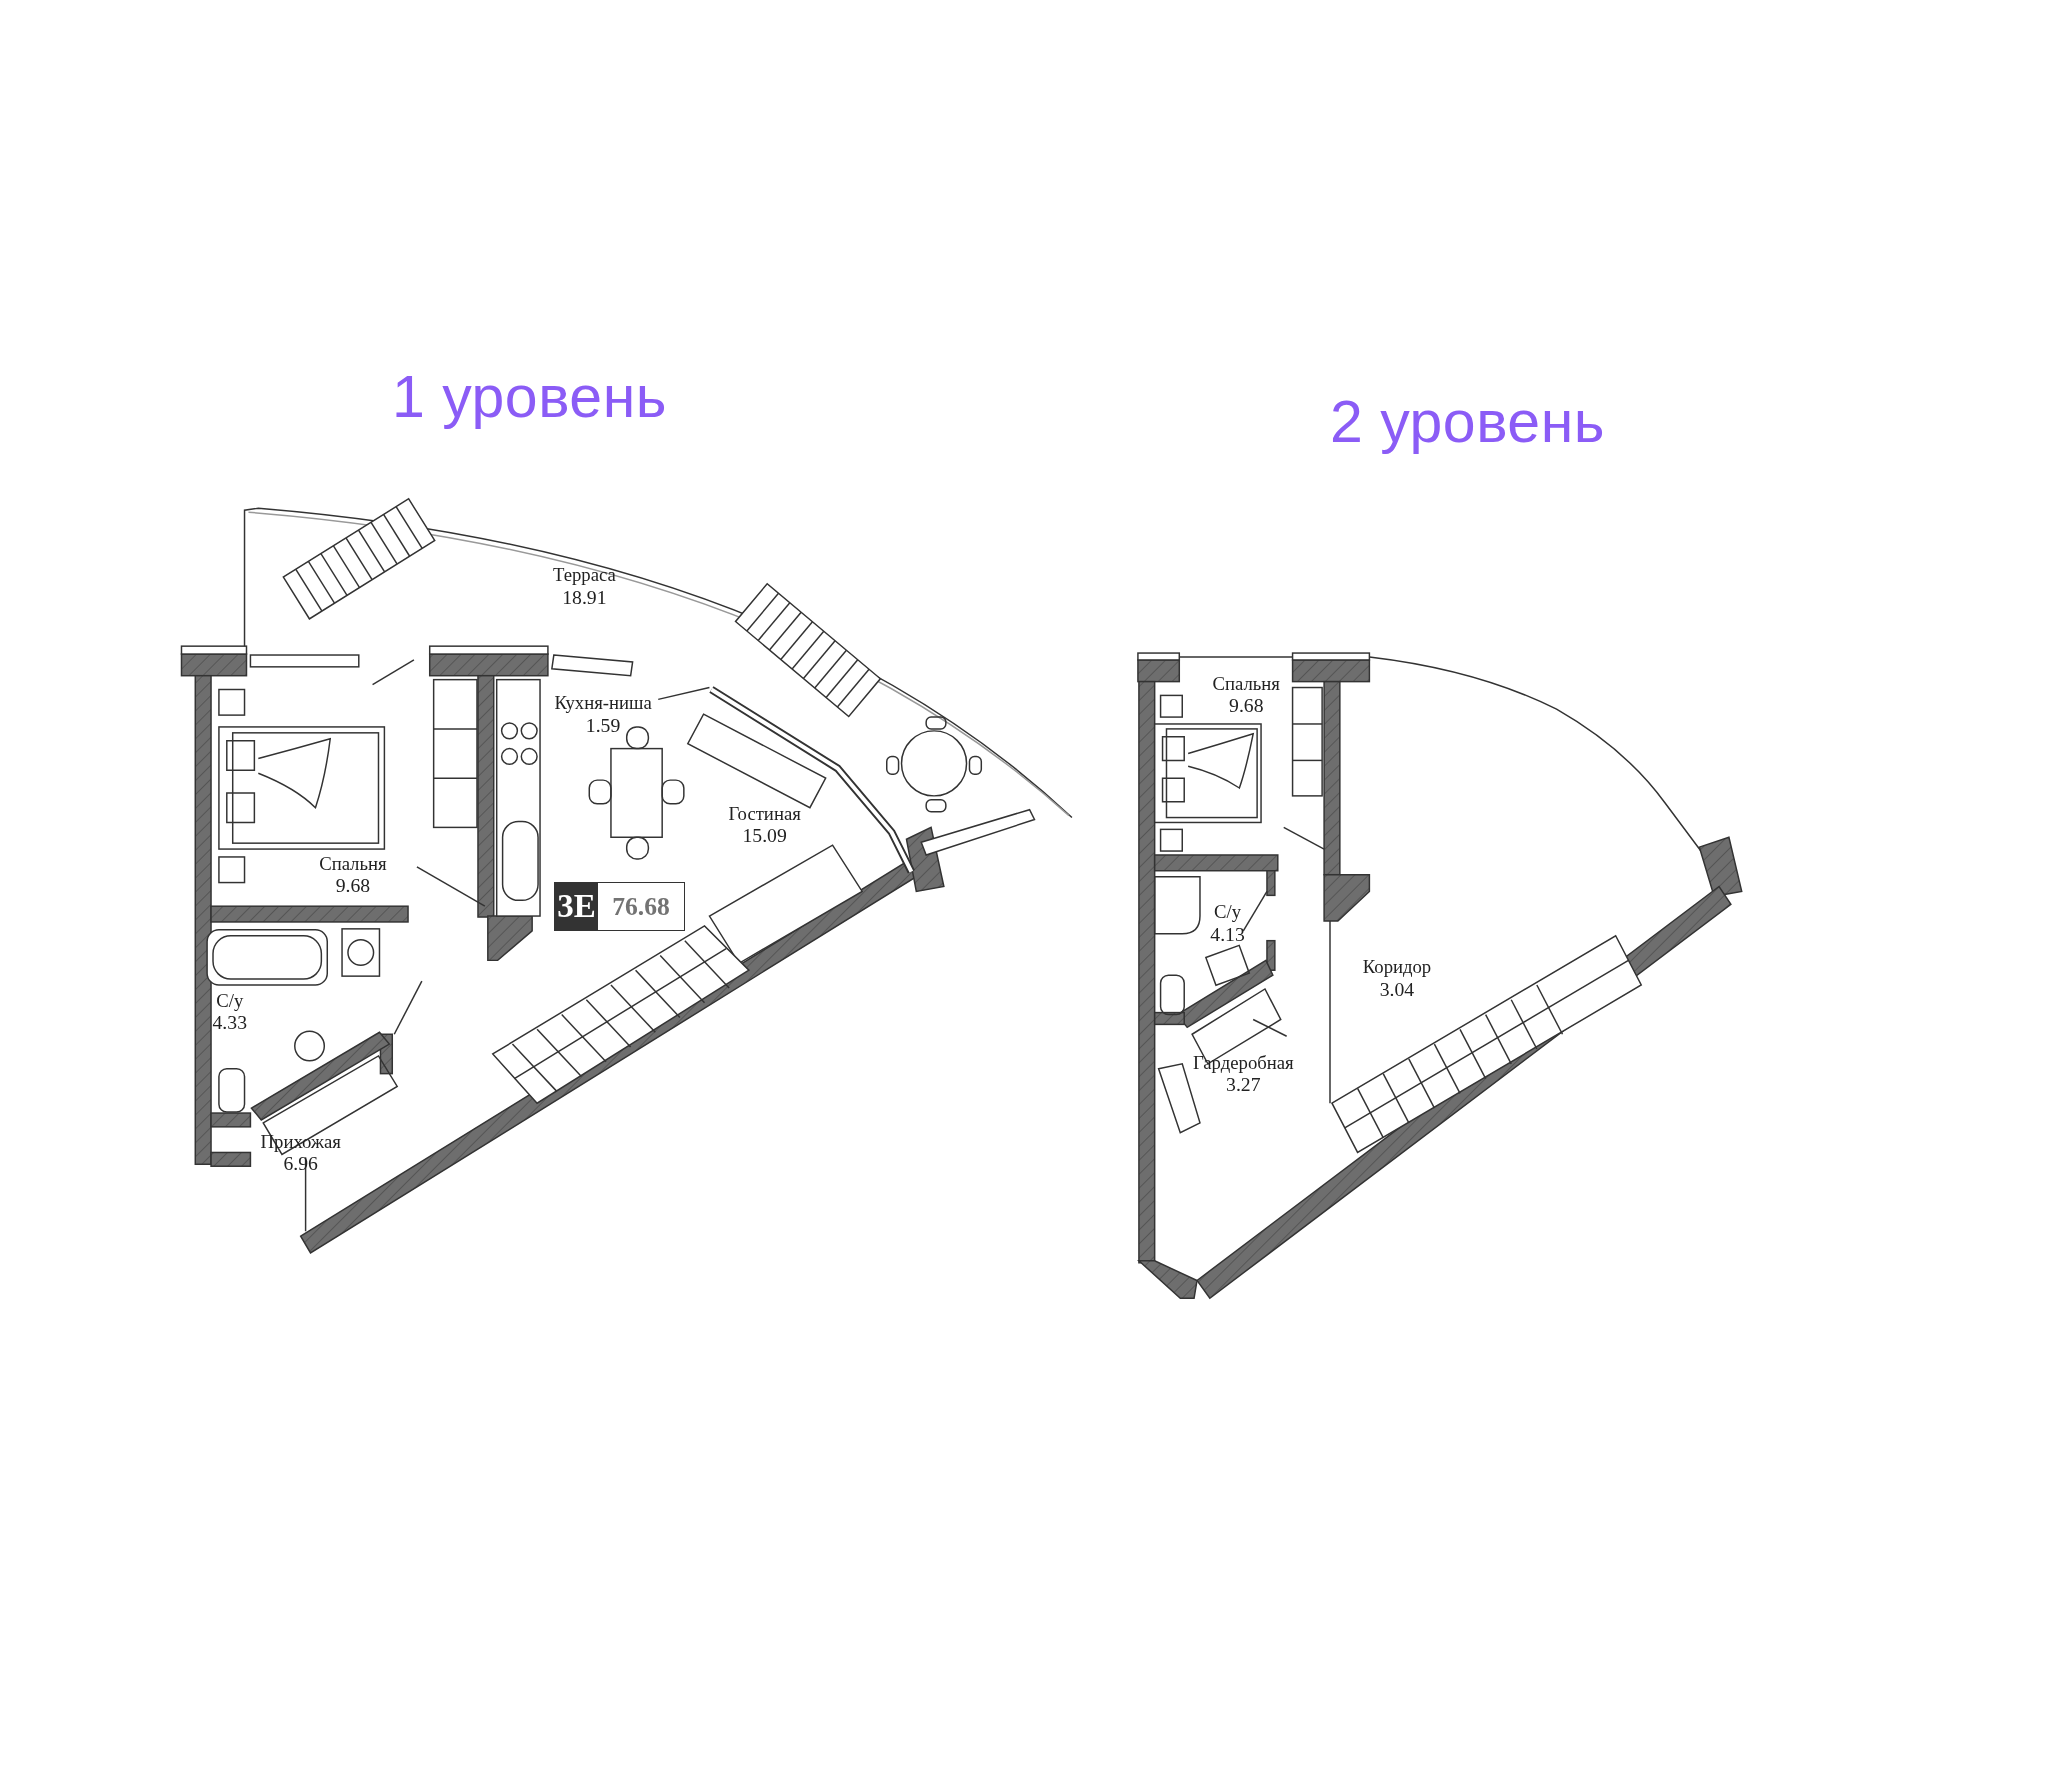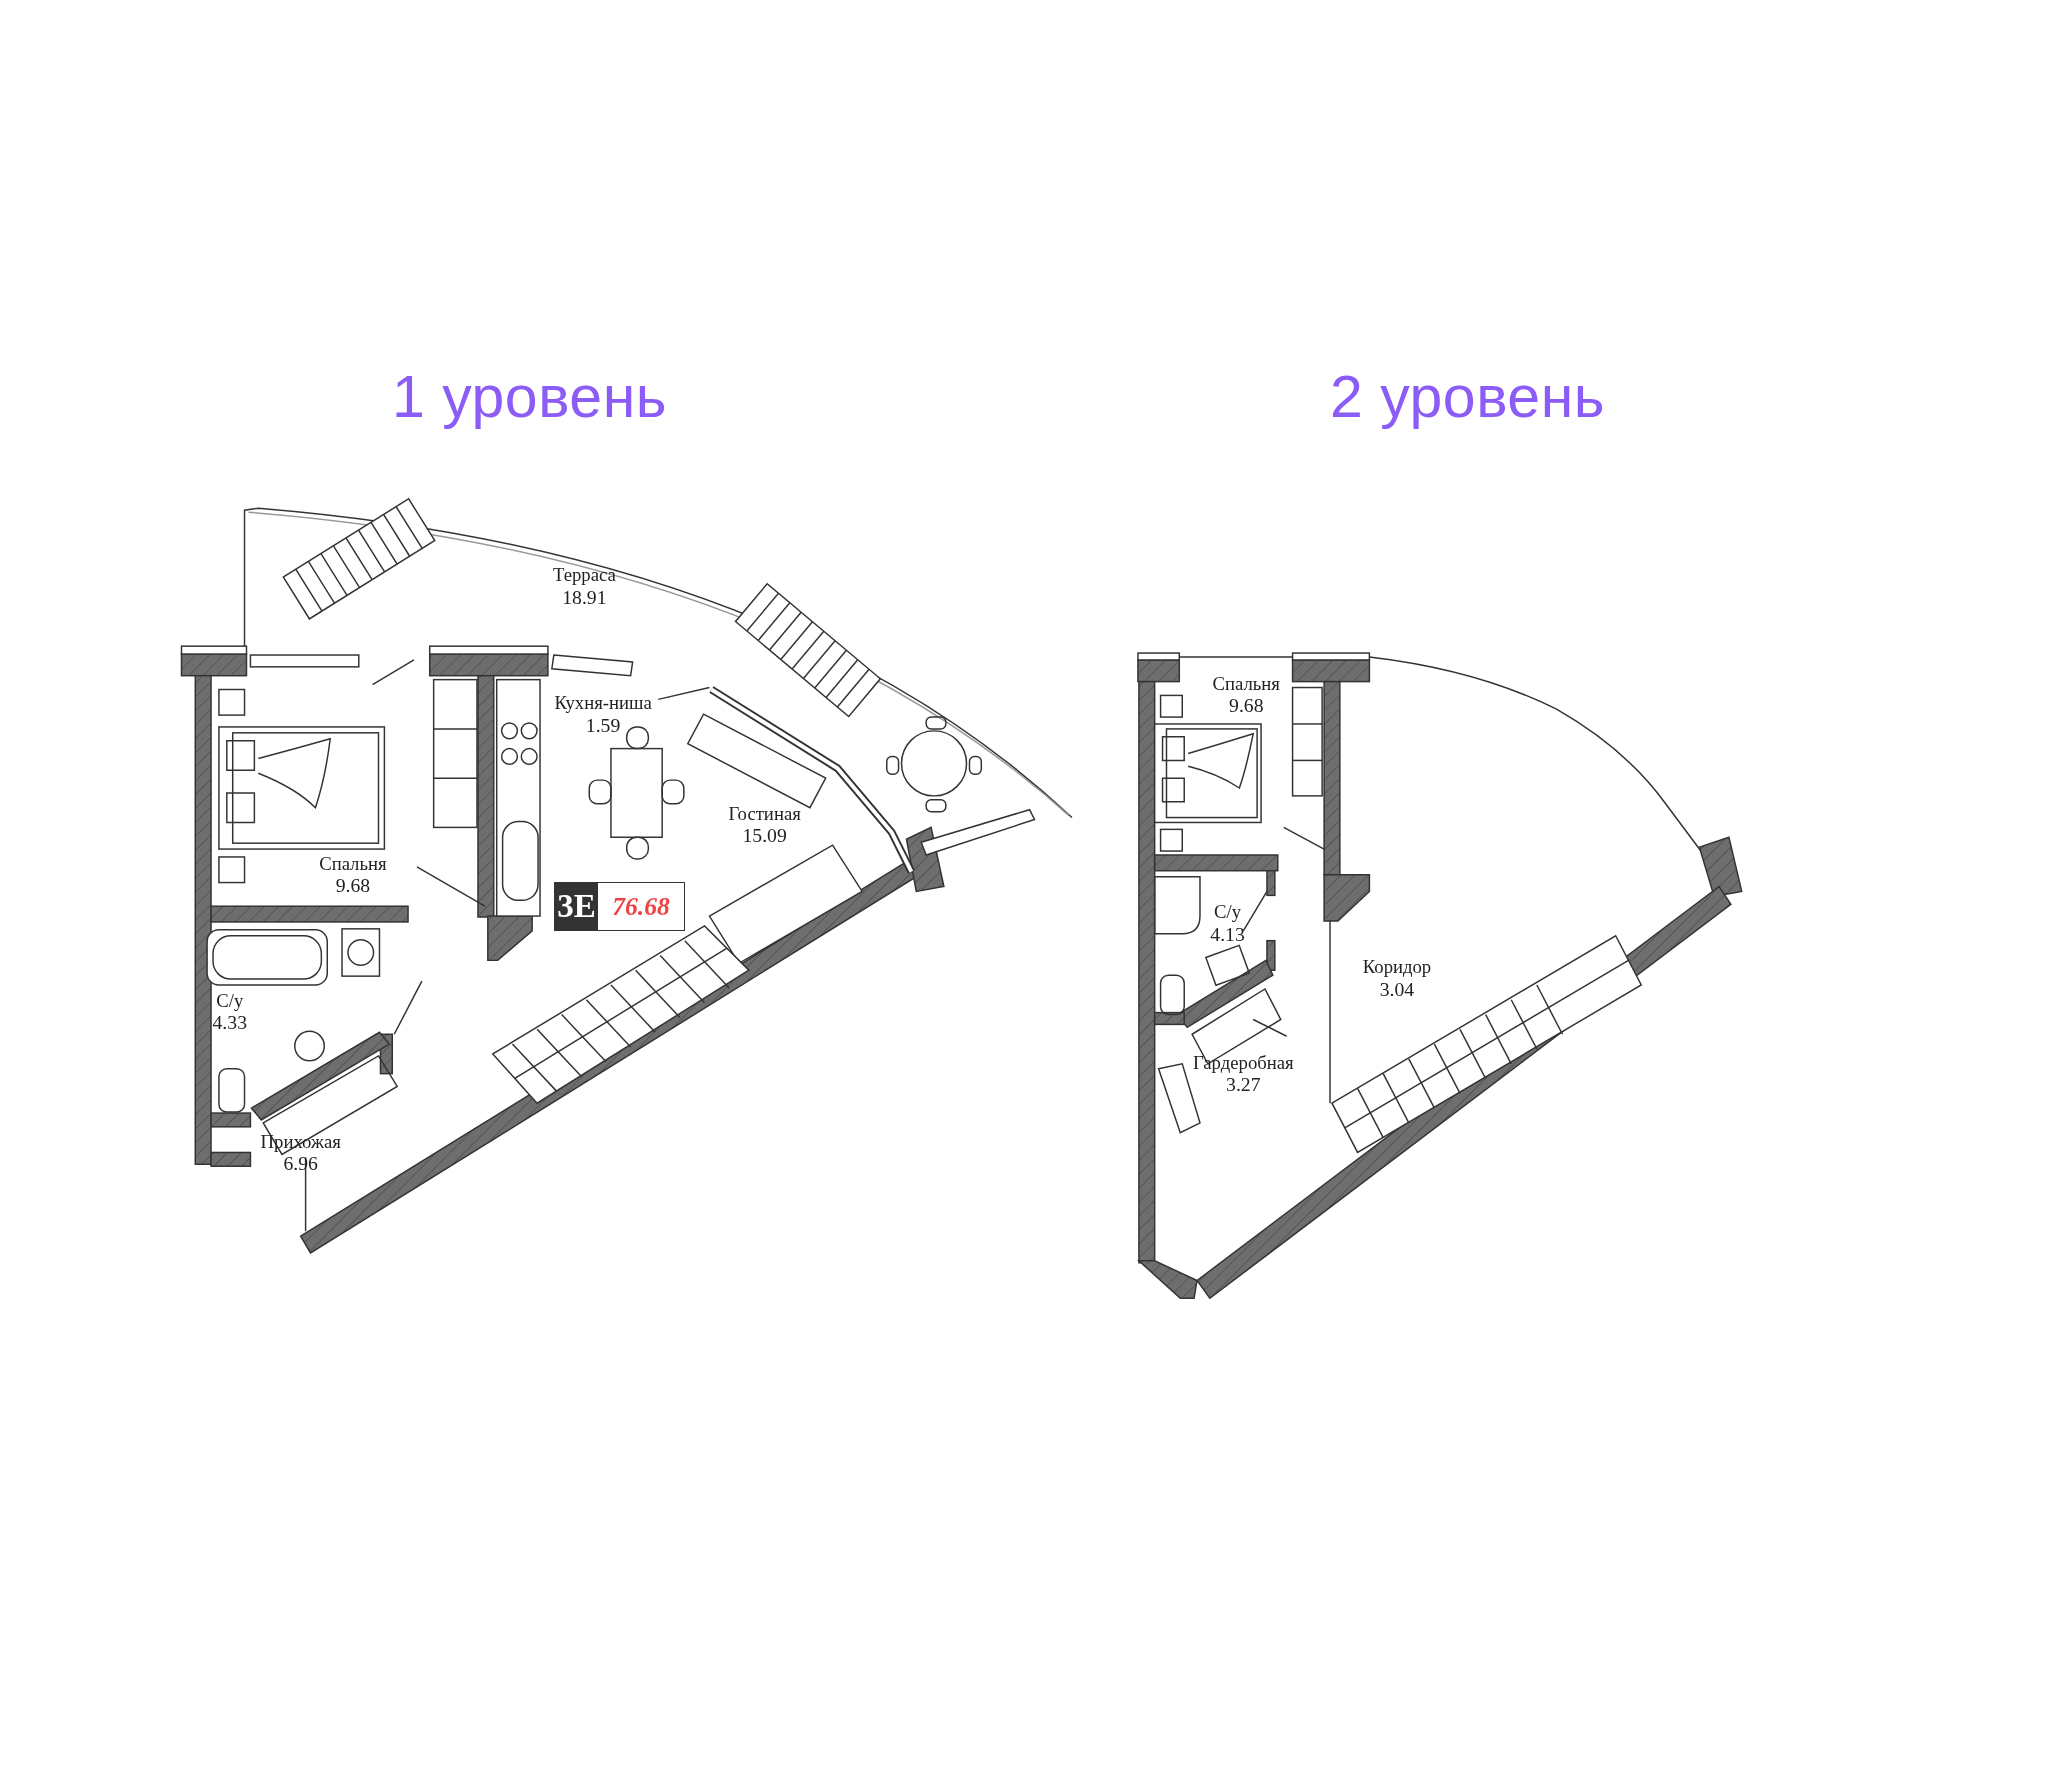--- a/index.html
+++ b/index.html
@@ -1,30 +1,30 @@
 <!DOCTYPE html>
 <html><head>
 <meta charset="utf-8">
 <style>
   html, body { margin:0; padding:0; background:#ffffff; }
   body { width:2069px; height:1773px; position:relative; overflow:hidden;
          font-family:"Liberation Serif", serif; }
   .heading { position:absolute; top:363px; font-family:"Liberation Sans", sans-serif;
              font-size:59px; color:#8b5cf6; letter-spacing:0.5px; }
   #h1 { left:392px; }
-  #h2 { left:1330px; }
+  #h2 { left:1330px;margin-top:25px; }
   svg { position:absolute; left:0; top:0; }
   .lbl { font-family:"Liberation Serif", serif; font-size:19px; fill:#222; text-anchor:middle; }
   .val { font-family:"Liberation Serif", serif; font-size:20px; fill:#222; text-anchor:middle; }
   .badge { position:absolute; left:554px; top:882px; width:129px; height:47px; display:flex;
            border:1.5px solid #333; background:#fff; }
   .badge .code { width:43px; background:#333; color:#fff; font-weight:bold; font-size:33px;
                  display:flex; align-items:center; justify-content:center; }
-  .badge .area { flex:1; color:#ef4444; font-weight:bold; font-size:25.6px; display:flex;
-                 align-items:center; justify-content:center;font-style:italic; }
+  .badge .area { flex:1; color:#737373; font-weight:bold; font-size:25.6px; display:flex;
+                 align-items:center; justify-content:center; }
 </style>
 </head>
 <body>
 
 <div class="heading" id="h1">1 уровень</div>
 <div class="heading" id="h2">2 уровень</div>
 
 <svg width="2069" height="1773" viewBox="0 0 2100 1800">
   <defs>
     <pattern id="hatch" width="10" height="10" patternUnits="userSpaceOnUse" patternTransform="rotate(45)">

